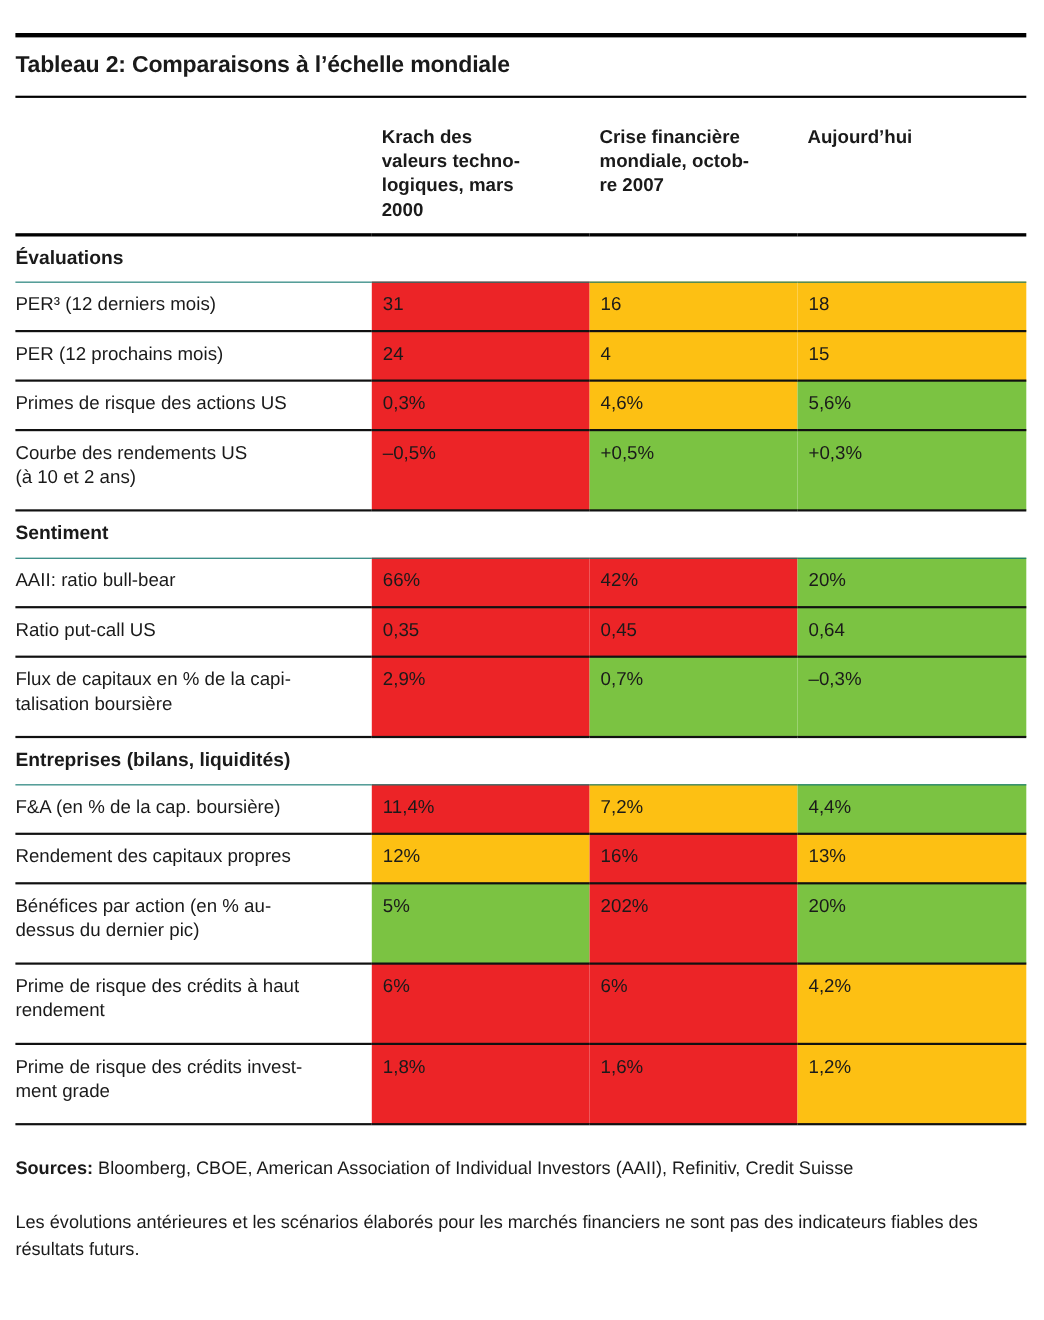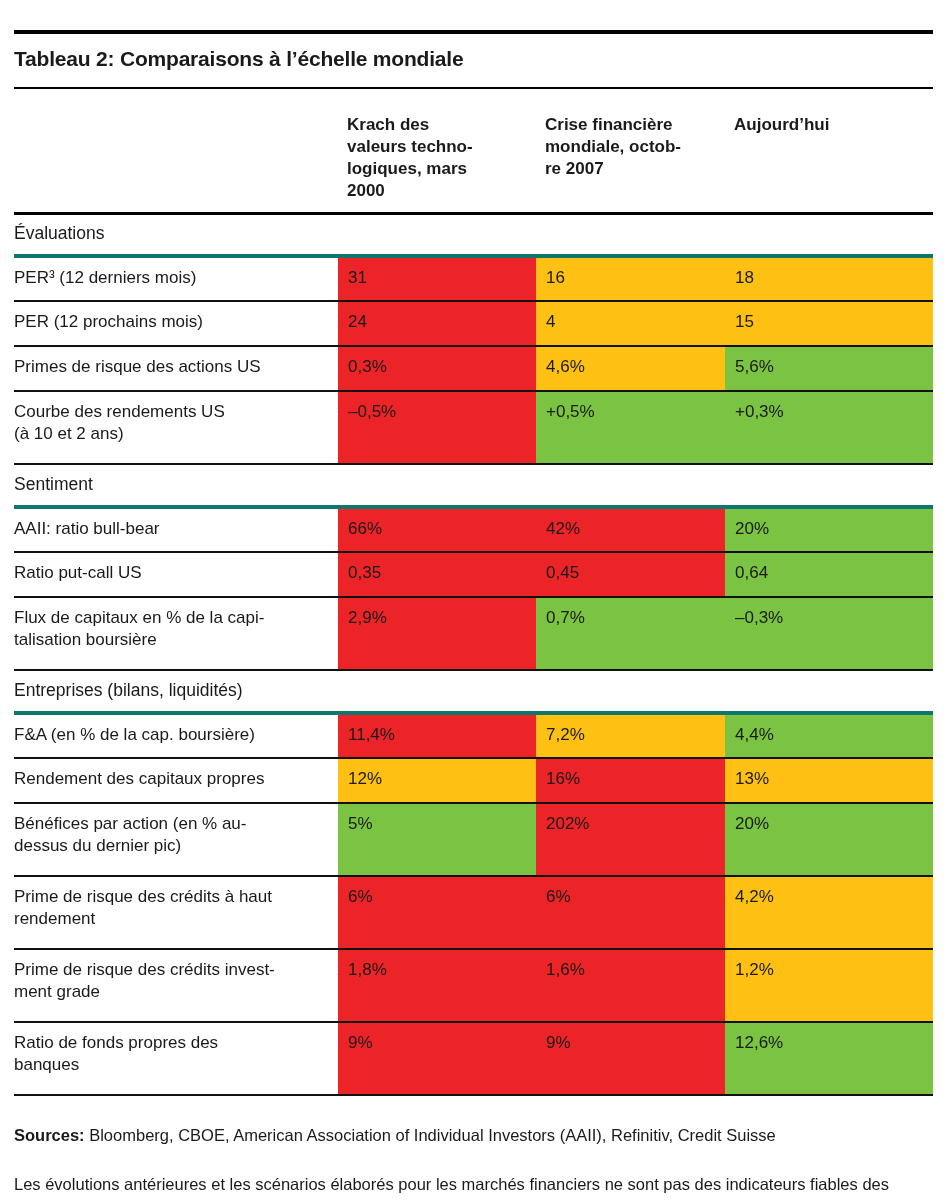--- a/index.html
+++ b/index.html
@@ -44,25 +44,25 @@
     text-align: left;
     vertical-align: top;
     white-space: pre-line;
     padding: 25px 6px 0 9px;
     border-bottom: 3px solid #000;
   }
   th.colhead:first-child { padding-left: 0; }
 
   tr.section-row { height: 43px; }
   td.section {
-    font-weight: normal;
+    font-weight: bold;
     font-size: 17.5px;
     vertical-align: middle;
     padding: 2px 0 4px 0;
-    border-bottom: 4px solid #0f766e;
+    border-bottom: 1px solid #0f766e;
   }
 
   tr.short { height: 45px; }
   tr.tall  { height: 73px; }
 
   td.label {
     font-size: 17px;
     line-height: 22px;
     vertical-align: top;
     white-space: pre-line;
@@ -200,27 +200,20 @@
           <td class="cell" style="background: rgb(236, 36, 39);">6%</td>
           <td class="cell" style="background: rgb(253, 192, 19);">4,2%</td>
         </tr>
         <tr class="tall">
           <td class="label">Prime de risque des crédits invest-
 ment grade</td>
           <td class="cell" style="background: rgb(236, 36, 39);">1,8%</td>
           <td class="cell" style="background: rgb(236, 36, 39);">1,6%</td>
           <td class="cell" style="background: rgb(253, 192, 19);">1,2%</td>
         </tr>
-        <tr class="tall">
-          <td class="label">Ratio de fonds propres des
-banques</td>
-          <td class="cell" style="background: rgb(236, 36, 39);">9%</td>
-          <td class="cell" style="background: rgb(236, 36, 39);">9%</td>
-          <td class="cell" style="background: rgb(123, 195, 66);">12,6%</td>
-        </tr>
       </tbody>
   </table>
 
   <p class="sources">
     <span class="src-label">Sources:</span>
     <span>Bloomberg, CBOE, American Association of Individual Investors (AAII), Refinitiv, Credit Suisse</span>
   </p>
 
   <p class="disclaimer">Les évolutions antérieures et les scénarios élaborés pour les marchés financiers ne sont pas des indicateurs fiables des résultats futurs.</p>
 </div>

